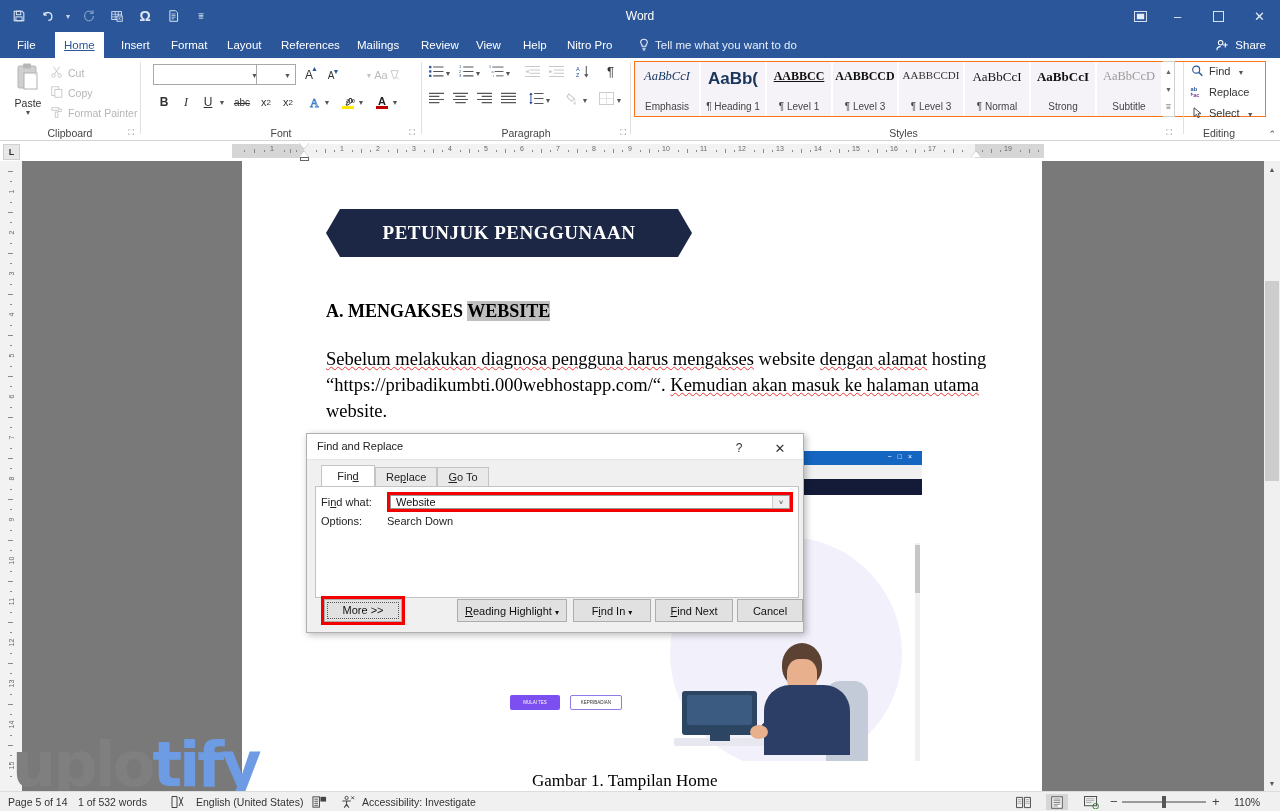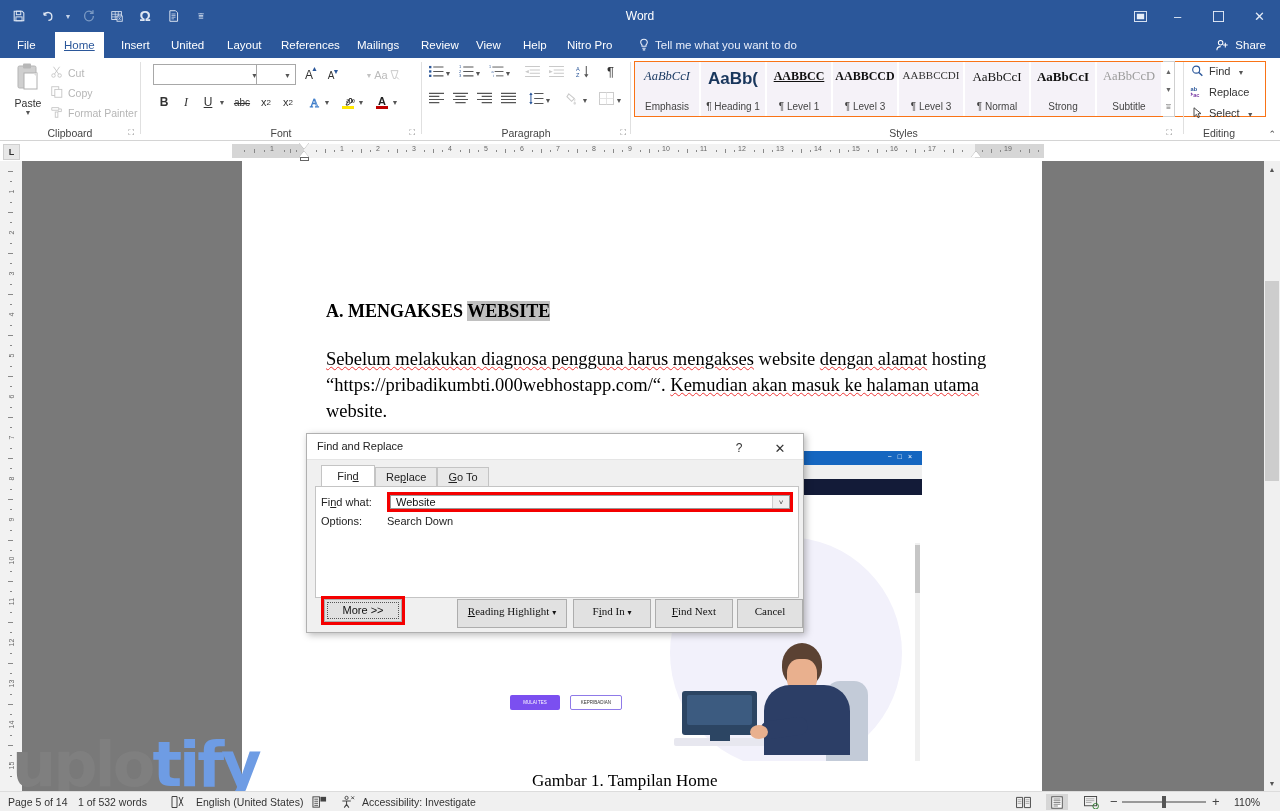--- a/index.html
+++ b/index.html
@@ -305,22 +305,22 @@
   }
   #find-input-box input {
     flex: 1; border: none; outline: none; font-size: 11px; color: #111;
     padding-left: 5px; font-family: "Liberation Sans", sans-serif; background: transparent;
   }
   #find-dropdown {
     width: 17px; align-self: stretch; background: #f0f0f0; border-left: 1px solid #cfcfcf;
     display: flex; align-items: center; justify-content: center; font-size: 8px; color: #444;
   }
   .dbtn {
-    position: absolute; height: 29px; line-height: 22px; text-align: center;
-    font-size: 11px; color: #111; background: #e1e1e1; border: 1px solid #adadad; font-family: Liberation Serif, serif;
+    position: absolute; height: 23px; line-height: 22px; text-align: center;
+    font-size: 11px; color: #111; background: #e1e1e1; border: 1px solid #adadad;
   }
   #btn-more-wrap {
     position: absolute; left: 14px; top: 162px; width: 84px; height: 29px;
     border: 3px solid #f40000;
   }
   #btn-more {
     position: absolute; left: 0; top: 0; width: 78px; height: 23px;
     background: #e1e1e1; border: 1px solid #adadad;
     font-size: 11px; text-align: center; line-height: 21px; color: #111;
   }
@@ -383,21 +383,21 @@
         </svg>
     </div>
     <div class="wc">✕</div>
   </div>
 </div>
 
 <div id="tabstrip">
   <div class="tab" style="left:8px;">File</div>
   <div class="tab active" style="left:55px;text-decoration:underline;">Home</div>
   <div class="tab" style="left:112px;">Insert</div>
-  <div class="tab" style="left:162px;">United</div>
+  <div class="tab" style="left:162px;">Format</div>
   <div class="tab" style="left:218px;">Layout</div>
   <div class="tab" style="left:272px;">References</div>
   <div class="tab" style="left:348px;">Mailings</div>
   <div class="tab" style="left:412px;">Review</div>
   <div class="tab" style="left:467px;">View</div>
   <div class="tab" style="left:514px;">Help</div>
   <div class="tab" style="left:558px;">Nitro Pro</div>
 
   <div id="tellme-bulb">
     <svg width="16" height="16" viewBox="0 0 16 16">
@@ -859,20 +859,21 @@
   <div class="vdot" style="top:574px;"></div>
   <div class="vbar" style="top:584px;"></div>
   <div class="vdot" style="top:594px;"></div>
   <span class="vtick" style="top:601px; width:14px; left:4px;">15</span>
   <div class="vdot" style="top:615px;"></div>
 </div>
 
 <div id="docarea">
   <div id="page">
 
+    <div id="banner">PETUNJUK PENGGUNAAN</div>
 
     <div id="heading-a">
       <span>A. MENGAKSES </span><span class="hl">WEBSITE</span>
     </div>
 
     <div id="body-para">
       <span class="sq">Sebelum melakukan diagnosa pengguna harus mengakses</span><span> website </span><span class="sq">dengan alamat</span><span> hosting “https://pribadikumbti.000webhostapp.com/“. </span><span class="sq">Kemudian akan masuk ke halaman utama</span><span> website.</span>
     </div>
 
     <div id="doc-img">

